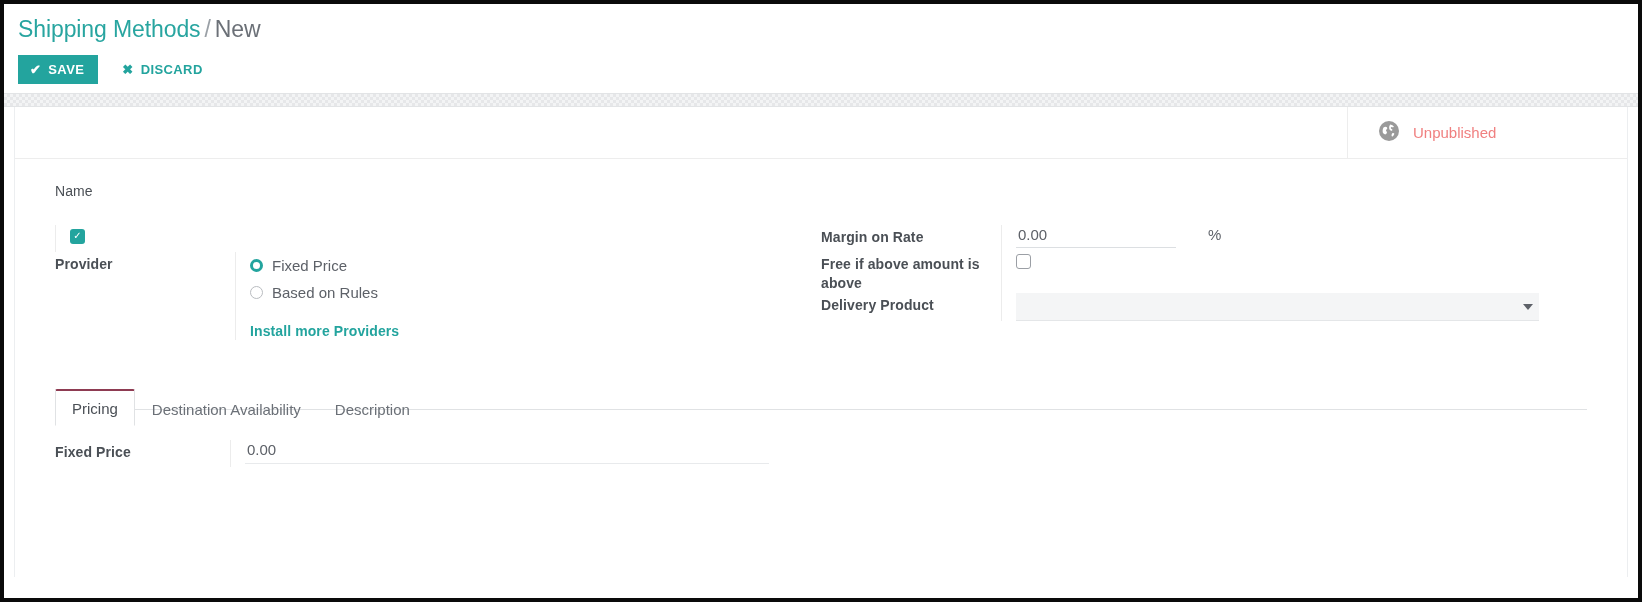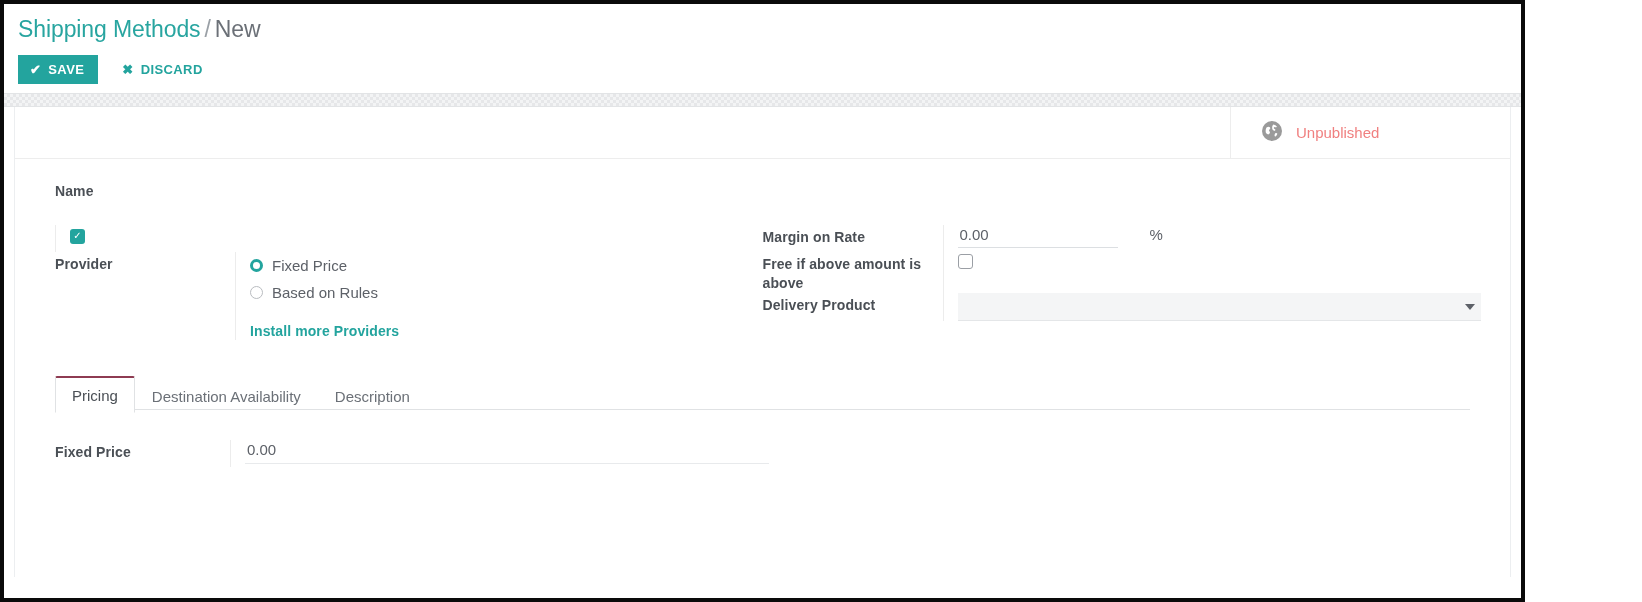--- a/index.html
+++ b/index.html
@@ -6,21 +6,21 @@
 
   html, body {
     width: 1642px;
     height: 602px;
     background: #ffffff;
     font-family: "Liberation Sans", sans-serif;
   }
 
   .screen {
     position: relative;
-    width: 1525px;
+    width: 1642px;
     height: 602px;
     background: #ffffff;
     border: 4px solid #0a0a0a;
     overflow: hidden;
   }
 
   
   .control-panel {
     padding: 10px 0 0 14px;
     background: #ffffff;
@@ -124,21 +124,21 @@
   .status-text {
     color: #f08080;
     font-size: 15px;
   }
 
   
   .form-body { padding: 24px 40px 0 40px; }
 
   .field-name-label {
     font-size: 14px;
-    font-weight: bold;
+    font-weight: normal;
     color: #4a4f55;
     letter-spacing: 0.1px;
     margin-bottom: 8px;
   }
   .name-input {
     display: block;
     width: 760px;
     height: 42px;
     background: #f4f5f6;
     border: none;
@@ -307,21 +307,21 @@
   }
   .tab {
     font-size: 15px;
     color: #6b7077;
     padding: 9px 16px 8px 16px;
     cursor: pointer;
     background: transparent;
     border: 1px solid transparent;
     border-bottom: none;
     position: relative;
-    top: 4px;
+    top: 17px;
   }
   .tab.active {
     color: #4a4f55;
     background: #ffffff;
     border: 1px solid #e0e2e4;
     border-bottom: 1px solid #ffffff;
     border-top: 2px solid #8e3b52;
     border-radius: 2px 2px 0 0;
   }
 

